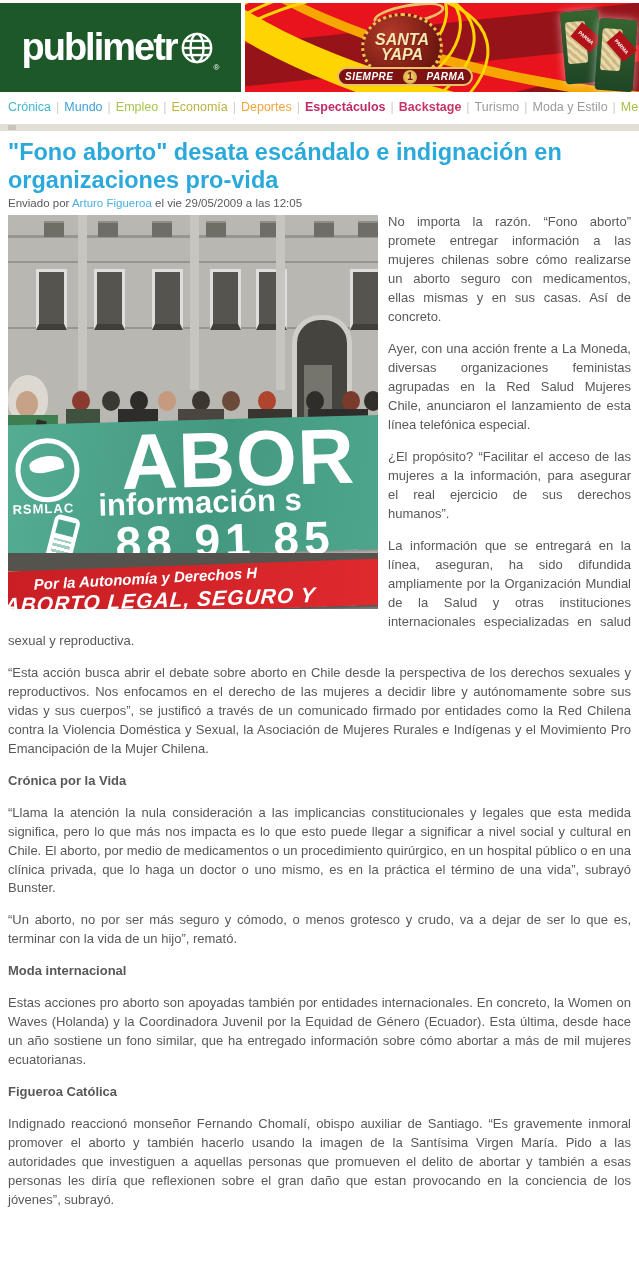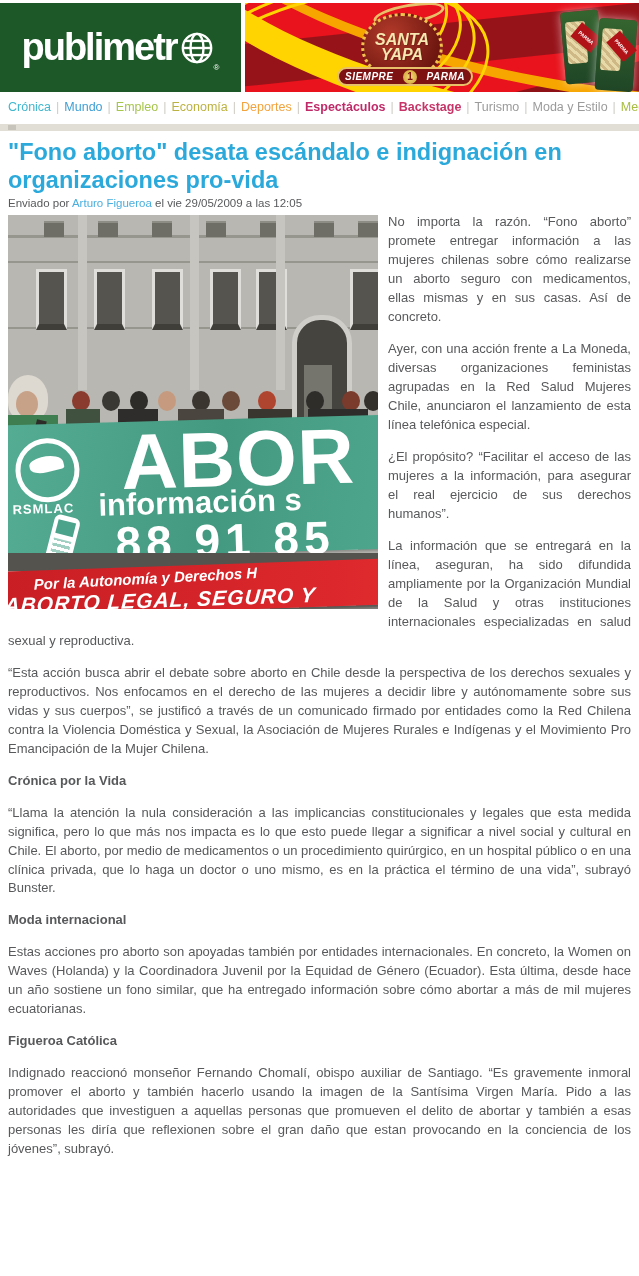--- a/index.html
+++ b/index.html
@@ -230,19 +230,20 @@
       </div>
     </div>
 
   <p>No importa la razón. “Fono aborto” promete entregar información a las mujeres chilenas sobre cómo realizarse un aborto seguro con medicamentos, ellas mismas y en sus casas. Así de concreto.</p>
       <p>Ayer, con una acción frente a La Moneda, diversas organizaciones feministas agrupadas en la Red Salud Mujeres Chile, anunciaron el lanzamiento de esta línea telefónica especial.</p>
       <p>¿El propósito? “Facilitar el acceso de las mujeres a la información, para asegurar el real ejercicio de sus derechos humanos”.</p>
       <p>La información que se entregará en la línea, aseguran, ha sido difundida ampliamente por la Organización Mundial de la Salud y otras instituciones internacionales especializadas en salud sexual y reproductiva.</p>
       <p>“Esta acción busca abrir el debate sobre aborto en Chile desde la perspectiva de los derechos sexuales y reproductivos. Nos enfocamos en el derecho de las mujeres a decidir libre y autónomamente sobre sus vidas y sus cuerpos”, se justificó a través de un comunicado firmado por entidades como la Red Chilena contra la Violencia Doméstica y Sexual, la Asociación de Mujeres Rurales e Indígenas y el Movimiento Pro Emancipación de la Mujer Chilena.</p>
       <div class="subhead">Crónica por la Vida</div>
       <p>“Llama la atención la nula consideración a las implicancias constitucionales y legales que esta medida significa, pero lo que más nos impacta es lo que esto puede llegar a significar a nivel social y cultural en Chile. El aborto, por medio de medicamentos o un procedimiento quirúrgico, en un hospital público o en una clínica privada, que lo haga un doctor o uno mismo, es en la práctica el término de una vida”, subrayó Bunster.</p>
+      <p>“Un aborto, no por ser más seguro y cómodo, o menos grotesco y crudo, va a dejar de ser lo que es, terminar con la vida de un hijo”, remató.</p>
       <div class="subhead">Moda internacional</div>
       <p>Estas acciones pro aborto son apoyadas también por entidades internacionales. En concreto, la Women on Waves (Holanda) y la Coordinadora Juvenil por la Equidad de Género (Ecuador). Esta última, desde hace un año sostiene un fono similar, que ha entregado información sobre cómo abortar a más de mil mujeres ecuatorianas.</p>
       <div class="subhead">Figueroa Católica</div>
       <p>Indignado reaccionó monseñor Fernando Chomalí, obispo auxiliar de Santiago. “Es gravemente inmoral promover el aborto y también hacerlo usando la imagen de la Santísima Virgen María. Pido a las autoridades que investiguen a aquellas personas que promueven el delito de abortar y también a esas personas les diría que reflexionen sobre el gran daño que estan provocando en la conciencia de los jóvenes”, subrayó.</p>
     </div>
 
 </div>
 
 </body></html>

